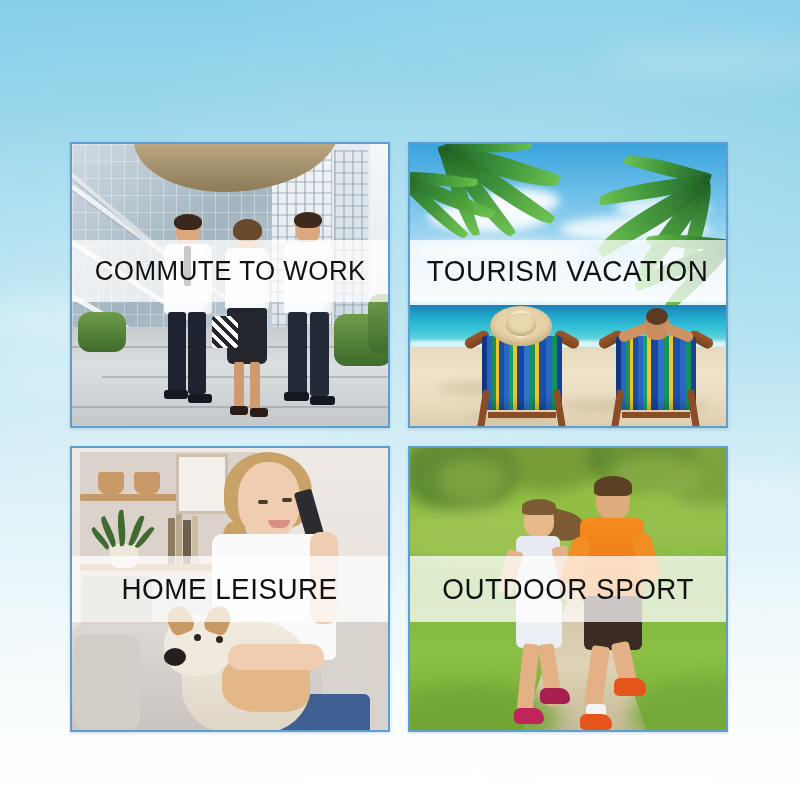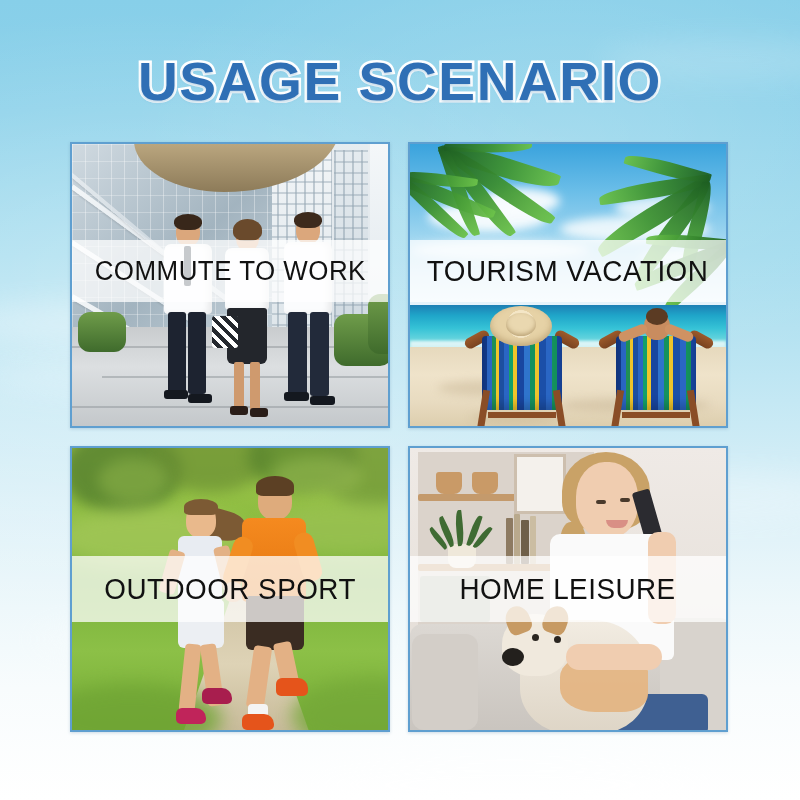--- a/index.html
+++ b/index.html
@@ -159,23 +159,20 @@
 
 <div id="page">
 
   <div class="wisp w1"></div>
   <div class="wisp w2"></div>
   <div class="wisp w3"></div>
   <div class="wisp w4"></div>
   <div class="wisp w5"></div>
   <div class="wisp w6"></div>
 
-  <div id="title-wrap">
-    <span id="title">USAGE SCENARIO</span>
-  </div>
 
   <div id="grid">
 
     <div class="panel r1 p2">
       <div class="scene">
         <div class="city-bg"></div>
         <div class="tower" style="left:196px;top:0;width:64px;height:200px;"></div>
         <div class="towerwin" style="left:196px;top:4px;width:64px;height:196px;"></div>
         <div class="tower" style="left:262px;top:0;width:34px;height:186px;background:linear-gradient(180deg,#e6ecf0,#cfd9e0);"></div>
         <div class="towerwin" style="left:262px;top:6px;width:34px;height:180px;"></div>
@@ -296,71 +293,20 @@
           <div class="leg" style="left:88px;top:70px;width:7px;height:40px;transform:rotate(-9deg);"></div>
           <div class="leg" style="left:20px;top:92px;width:68px;height:6px;"></div>
           <div class="head" style="left:42px;top:-8px;width:26px;height:28px;"></div>
           <div class="hair" style="left:44px;top:-12px;width:22px;height:17px;"></div>
           <div class="armskin" style="left:16px;top:8px;width:30px;height:10px;transform:rotate(-22deg);"></div>
           <div class="armskin" style="left:62px;top:8px;width:30px;height:10px;transform:rotate(22deg);"></div>
         </div>
       </div>
       <div class="band">
         <span class="band-label">TOURISM VACATION</span>
-      </div>
-    </div>
-
-    <div class="panel r2 p4">
-      <div class="scene">
-        <div class="park"></div>
-        <div class="blurtree" style="left:-10px;top:-20px;width:120px;height:86px;background:#4f7a2c;opacity:.75;"></div>
-        <div class="blurtree" style="left:78px;top:-30px;width:120px;height:74px;background:#6a8f33;opacity:.7;"></div>
-        <div class="blurtree" style="left:176px;top:-26px;width:110px;height:70px;background:#55812c;opacity:.7;"></div>
-        <div class="blurtree" style="left:250px;top:-18px;width:96px;height:80px;background:#6d9338;opacity:.65;"></div>
-        <div class="blurtree" style="left:26px;top:10px;width:70px;height:44px;background:#8eb44a;opacity:.55;"></div>
-        <div class="blurtree" style="left:200px;top:8px;width:90px;height:40px;background:#9cbf55;opacity:.5;"></div>
-        <div class="grassblur" style="left:-20px;top:60px;width:200px;height:60px;background:#a7c95c;"></div>
-        <div class="grassblur" style="left:190px;top:54px;width:170px;height:54px;background:#9cc254;"></div>
-
-        <div class="path" style="left:108px;top:146px;width:130px;height:140px;
-             clip-path:polygon(40% 0,62% 0,100% 100%,2% 100%);"></div>
-        <div class="grassblur" style="left:-30px;top:236px;width:180px;height:70px;background:#6fa434;opacity:.8;"></div>
-        <div class="grassblur" style="left:220px;top:230px;width:160px;height:76px;background:#74a838;opacity:.8;"></div>
-
-        <div class="person" style="left:96px;top:54px;width:80px;height:230px;">
-          <div class="ponytail" style="left:30px;top:8px;width:48px;height:30px;transform:rotate(16deg);"></div>
-          <div style="position:absolute;left:18px;top:2px;width:30px;height:34px;border-radius:46% 46% 44% 44%;background:#e9b98c;"></div>
-          <div style="position:absolute;left:16px;top:-3px;width:34px;height:16px;border-radius:50% 50% 20% 20%;background:#7c5a34;"></div>
-          <div class="tanktop" style="left:10px;top:34px;width:44px;height:70px;"></div>
-          <div class="legs" style="left:-4px;top:48px;width:16px;height:44px;transform:rotate(16deg);"></div>
-          <div class="legs" style="left:50px;top:44px;width:16px;height:44px;transform:rotate(-14deg);"></div>
-          <div class="shortsW" style="left:10px;top:98px;width:46px;height:48px;"></div>
-          <div class="legs" style="left:14px;top:142px;width:16px;height:68px;transform:rotate(6deg);"></div>
-          <div class="legs" style="left:36px;top:142px;width:16px;height:62px;transform:rotate(-8deg);"></div>
-          <div class="sneakR" style="left:8px;top:206px;width:30px;height:16px;"></div>
-          <div class="sneakR" style="left:34px;top:186px;width:30px;height:16px;background:#a81e4e;"></div>
-        </div>
-
-        <div class="person" style="left:160px;top:34px;width:86px;height:250px;">
-          <div style="position:absolute;left:26px;top:0;width:34px;height:38px;border-radius:46% 46% 44% 44%;background:#deab7c;"></div>
-          <div style="position:absolute;left:24px;top:-6px;width:38px;height:20px;border-radius:50% 50% 20% 20%;background:#5c4024;"></div>
-          <div class="orangetee" style="left:10px;top:36px;width:64px;height:84px;"></div>
-          <div style="position:absolute;left:-4px;top:54px;width:20px;height:52px;border-radius:10px;background:#f18d22;transform:rotate(18deg);"></div>
-          <div style="position:absolute;left:66px;top:50px;width:20px;height:50px;border-radius:10px;background:#f18d22;transform:rotate(-16deg);"></div>
-          <div style="position:absolute;left:-8px;top:100px;width:18px;height:20px;border-radius:8px;background:#e0ae80;"></div>
-          <div class="shortsM" style="left:14px;top:114px;width:58px;height:54px;"></div>
-          <div class="legs" style="left:18px;top:164px;width:18px;height:62px;transform:rotate(8deg);"></div>
-          <div class="legs" style="left:46px;top:160px;width:18px;height:52px;transform:rotate(-12deg);"></div>
-          <div style="position:absolute;left:16px;top:222px;width:20px;height:16px;background:#f4f4f4;border-radius:4px;"></div>
-          <div class="sneakO" style="left:10px;top:232px;width:32px;height:16px;"></div>
-          <div class="sneakO" style="left:44px;top:196px;width:32px;height:18px;"></div>
-        </div>
-      </div>
-      <div class="band">
-        <span class="band-label">OUTDOOR SPORT</span>
       </div>
     </div>
 
     <div class="panel r2 p3">
       <div class="scene">
         <div class="room"></div>
         <div class="shelfunit" style="left:8px;top:4px;width:176px;height:180px;"></div>
         <div class="shelfbd" style="left:8px;top:46px;width:176px;height:7px;"></div>
         <div class="shelfbd" style="left:8px;top:116px;width:176px;height:7px;"></div>
         <div class="shelfbd" style="left:8px;top:178px;width:176px;height:7px;"></div>
@@ -404,14 +350,65 @@
         <div style="position:absolute;left:122px;top:186px;width:7px;height:7px;background:#2a2520;border-radius:50%;"></div>
         <div style="position:absolute;left:144px;top:188px;width:7px;height:7px;background:#2a2520;border-radius:50%;"></div>
         <div style="position:absolute;left:150px;top:206px;width:88px;height:58px;background:#e3b07a;border-radius:40% 30% 30% 40%;opacity:.85;"></div>
         <div style="position:absolute;left:156px;top:196px;width:96px;height:26px;background:#f0cdb0;border-radius:14px;"></div>
       </div>
       <div class="band">
         <span class="band-label">HOME LEISURE</span>
       </div>
     </div>
 
+    <div class="panel r2 p4">
+      <div class="scene">
+        <div class="park"></div>
+        <div class="blurtree" style="left:-10px;top:-20px;width:120px;height:86px;background:#4f7a2c;opacity:.75;"></div>
+        <div class="blurtree" style="left:78px;top:-30px;width:120px;height:74px;background:#6a8f33;opacity:.7;"></div>
+        <div class="blurtree" style="left:176px;top:-26px;width:110px;height:70px;background:#55812c;opacity:.7;"></div>
+        <div class="blurtree" style="left:250px;top:-18px;width:96px;height:80px;background:#6d9338;opacity:.65;"></div>
+        <div class="blurtree" style="left:26px;top:10px;width:70px;height:44px;background:#8eb44a;opacity:.55;"></div>
+        <div class="blurtree" style="left:200px;top:8px;width:90px;height:40px;background:#9cbf55;opacity:.5;"></div>
+        <div class="grassblur" style="left:-20px;top:60px;width:200px;height:60px;background:#a7c95c;"></div>
+        <div class="grassblur" style="left:190px;top:54px;width:170px;height:54px;background:#9cc254;"></div>
+
+        <div class="path" style="left:108px;top:146px;width:130px;height:140px;
+             clip-path:polygon(40% 0,62% 0,100% 100%,2% 100%);"></div>
+        <div class="grassblur" style="left:-30px;top:236px;width:180px;height:70px;background:#6fa434;opacity:.8;"></div>
+        <div class="grassblur" style="left:220px;top:230px;width:160px;height:76px;background:#74a838;opacity:.8;"></div>
+
+        <div class="person" style="left:96px;top:54px;width:80px;height:230px;">
+          <div class="ponytail" style="left:30px;top:8px;width:48px;height:30px;transform:rotate(16deg);"></div>
+          <div style="position:absolute;left:18px;top:2px;width:30px;height:34px;border-radius:46% 46% 44% 44%;background:#e9b98c;"></div>
+          <div style="position:absolute;left:16px;top:-3px;width:34px;height:16px;border-radius:50% 50% 20% 20%;background:#7c5a34;"></div>
+          <div class="tanktop" style="left:10px;top:34px;width:44px;height:70px;"></div>
+          <div class="legs" style="left:-4px;top:48px;width:16px;height:44px;transform:rotate(16deg);"></div>
+          <div class="legs" style="left:50px;top:44px;width:16px;height:44px;transform:rotate(-14deg);"></div>
+          <div class="shortsW" style="left:10px;top:98px;width:46px;height:48px;"></div>
+          <div class="legs" style="left:14px;top:142px;width:16px;height:68px;transform:rotate(6deg);"></div>
+          <div class="legs" style="left:36px;top:142px;width:16px;height:62px;transform:rotate(-8deg);"></div>
+          <div class="sneakR" style="left:8px;top:206px;width:30px;height:16px;"></div>
+          <div class="sneakR" style="left:34px;top:186px;width:30px;height:16px;background:#a81e4e;"></div>
+        </div>
+
+        <div class="person" style="left:160px;top:34px;width:86px;height:250px;">
+          <div style="position:absolute;left:26px;top:0;width:34px;height:38px;border-radius:46% 46% 44% 44%;background:#deab7c;"></div>
+          <div style="position:absolute;left:24px;top:-6px;width:38px;height:20px;border-radius:50% 50% 20% 20%;background:#5c4024;"></div>
+          <div class="orangetee" style="left:10px;top:36px;width:64px;height:84px;"></div>
+          <div style="position:absolute;left:-4px;top:54px;width:20px;height:52px;border-radius:10px;background:#f18d22;transform:rotate(18deg);"></div>
+          <div style="position:absolute;left:66px;top:50px;width:20px;height:50px;border-radius:10px;background:#f18d22;transform:rotate(-16deg);"></div>
+          <div style="position:absolute;left:-8px;top:100px;width:18px;height:20px;border-radius:8px;background:#e0ae80;"></div>
+          <div class="shortsM" style="left:14px;top:114px;width:58px;height:54px;"></div>
+          <div class="legs" style="left:18px;top:164px;width:18px;height:62px;transform:rotate(8deg);"></div>
+          <div class="legs" style="left:46px;top:160px;width:18px;height:52px;transform:rotate(-12deg);"></div>
+          <div style="position:absolute;left:16px;top:222px;width:20px;height:16px;background:#f4f4f4;border-radius:4px;"></div>
+          <div class="sneakO" style="left:10px;top:232px;width:32px;height:16px;"></div>
+          <div class="sneakO" style="left:44px;top:196px;width:32px;height:18px;"></div>
+        </div>
+      </div>
+      <div class="band">
+        <span class="band-label">OUTDOOR SPORT</span>
+      </div>
+    </div>
+
   </div>
 </div>
 
 </body></html>

